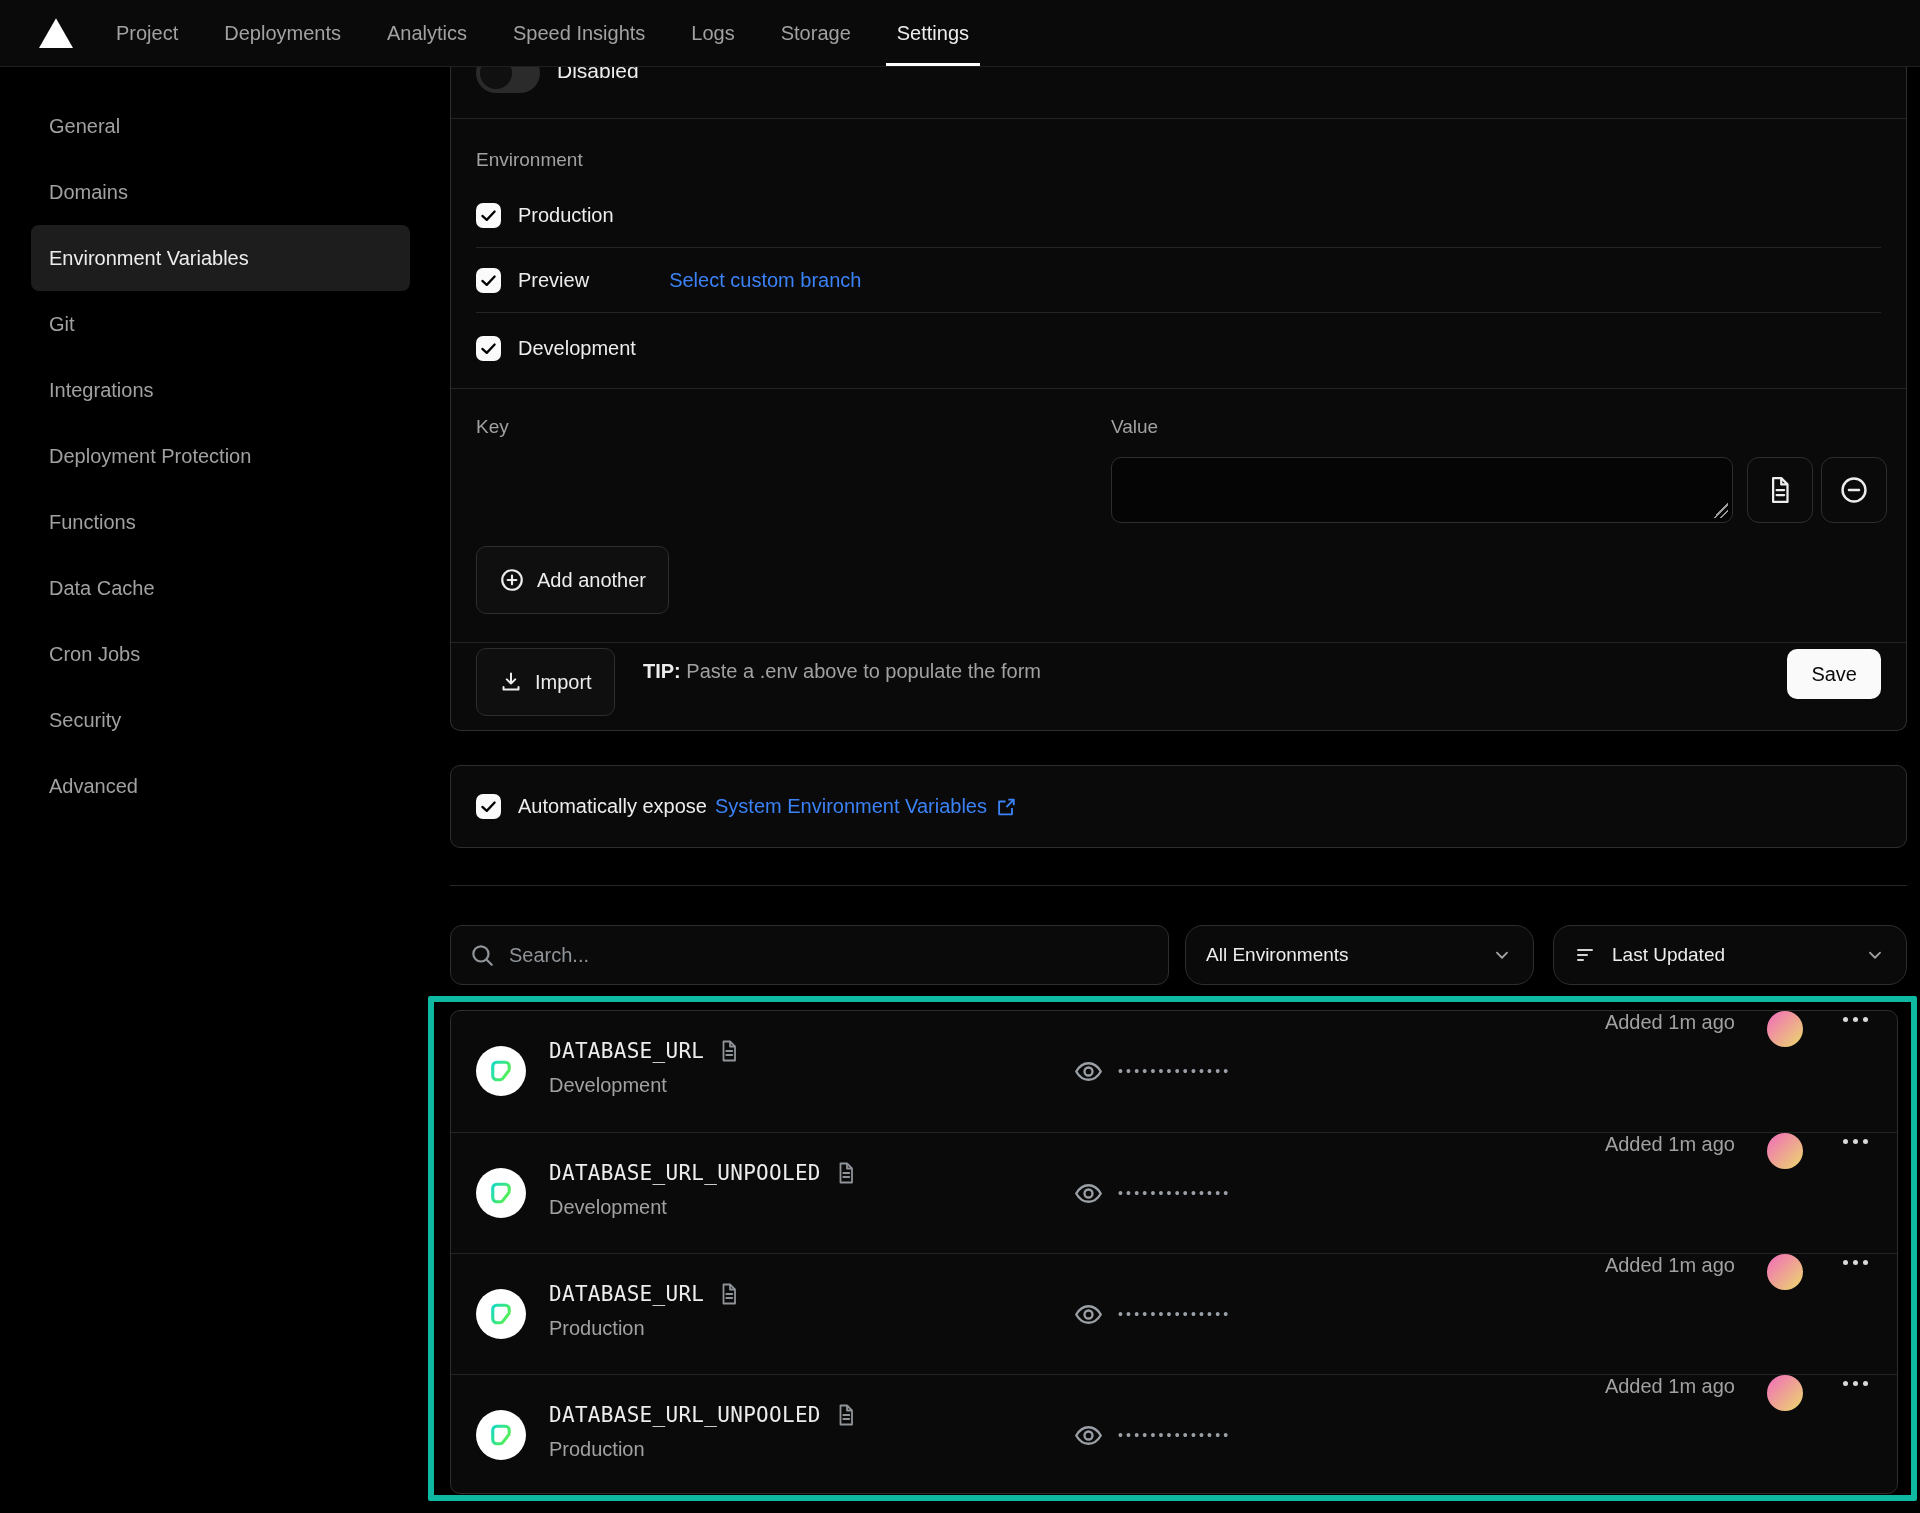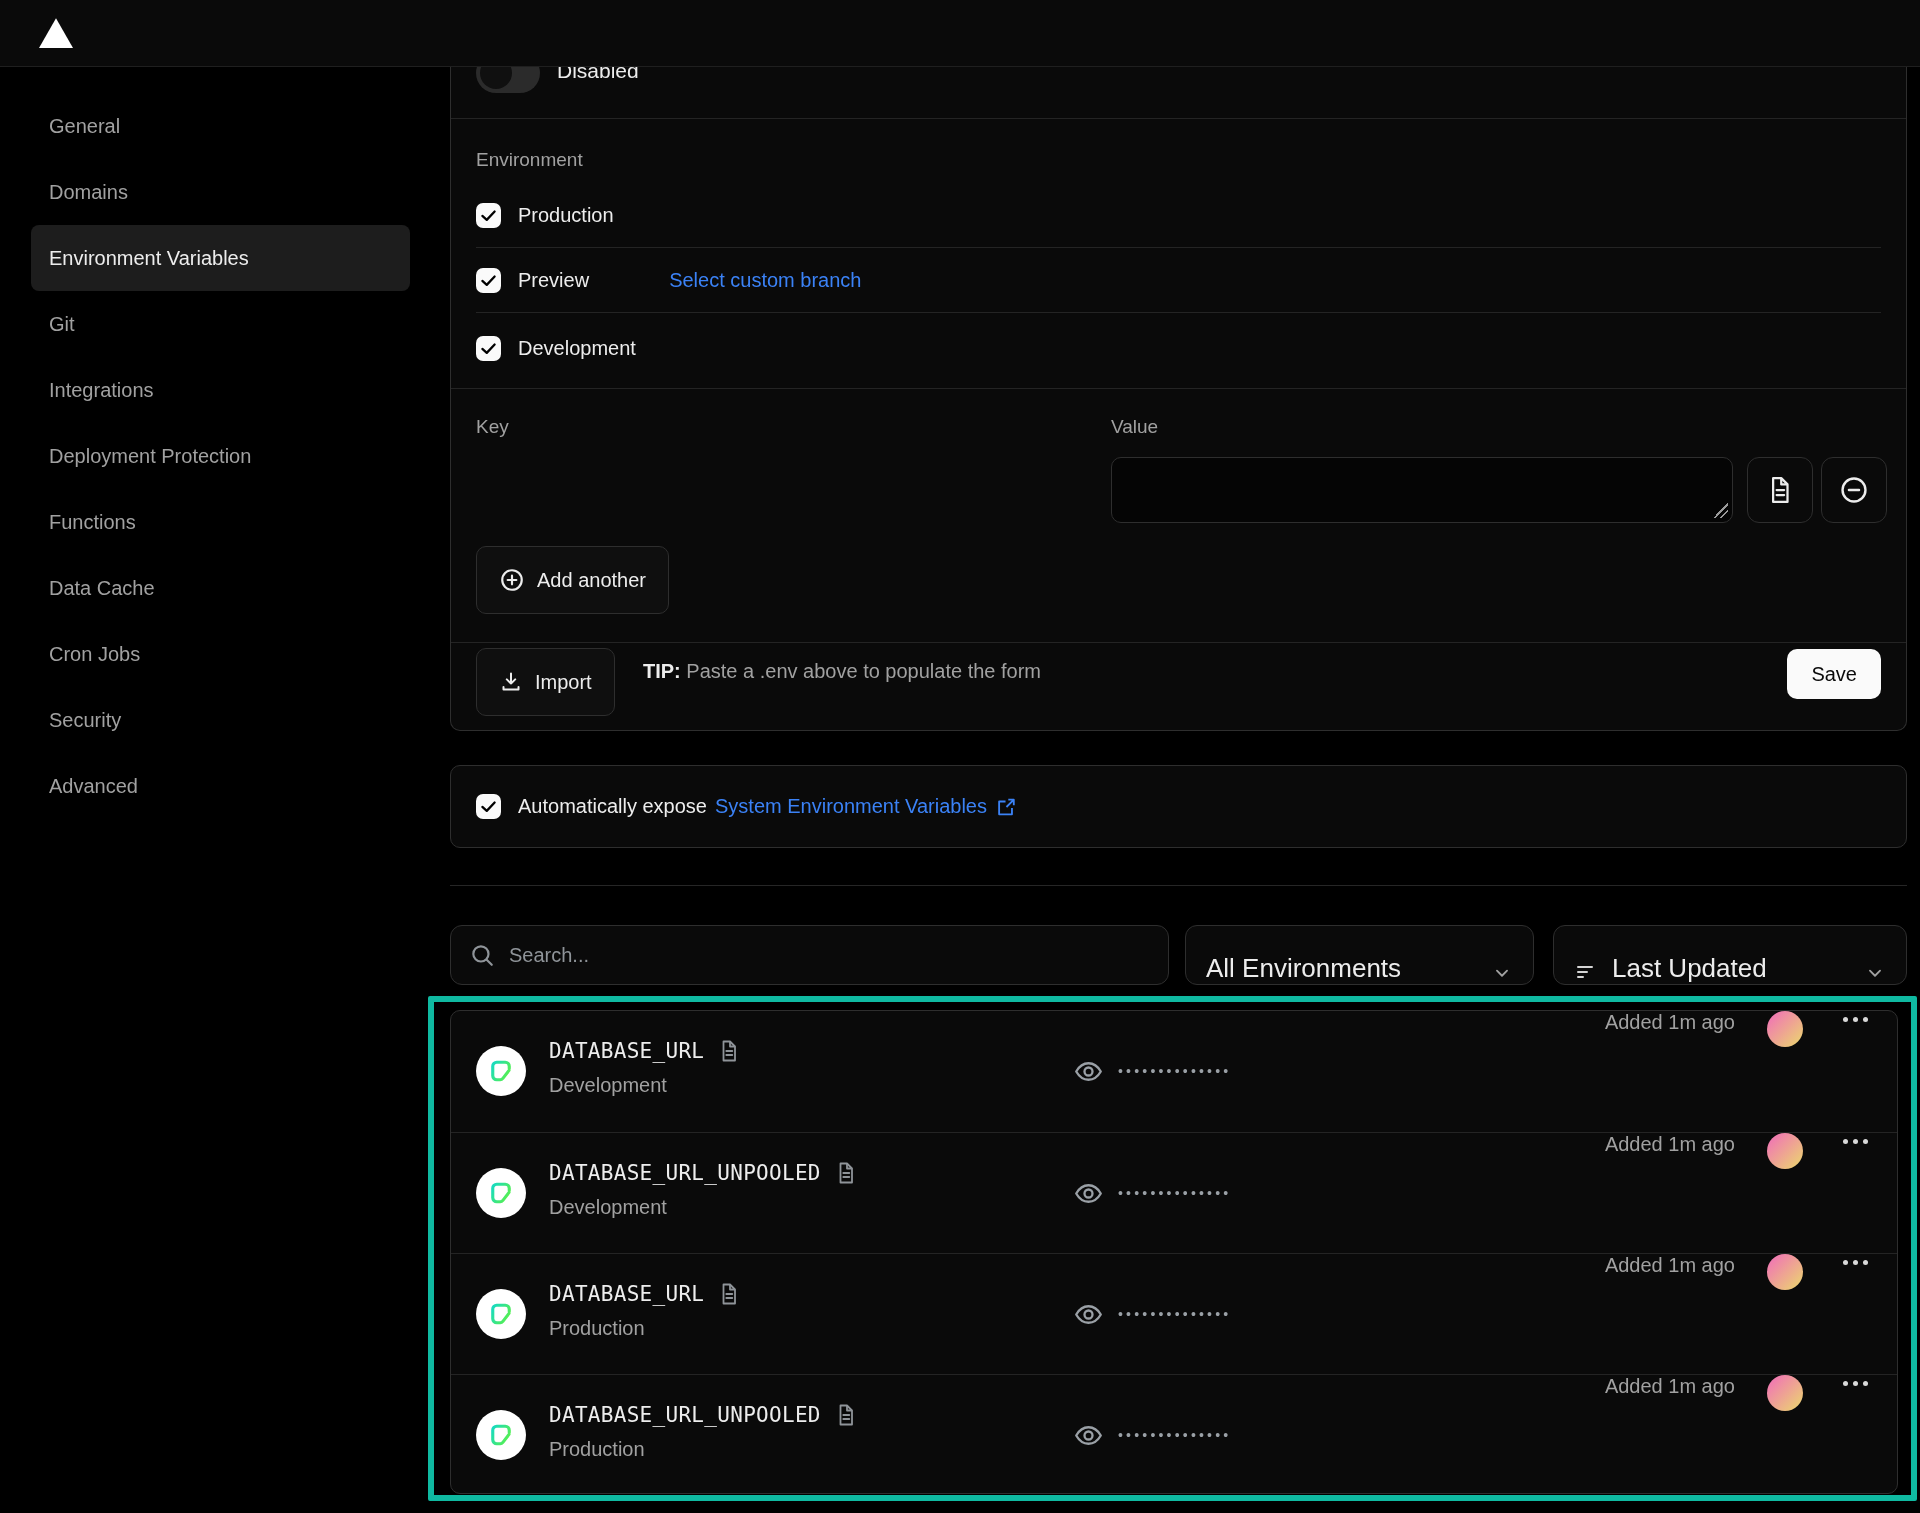--- a/index.html
+++ b/index.html
@@ -80,22 +80,22 @@
   .hr { position:absolute; top:885px; left:0; width:1457px; height:1px; background:#262626; }
 
   
   .filterbar { position:absolute; top:925px; left:0; width:1457px; height:60px; }
   .search-box { position:absolute; left:0; width:719px; height:60px; background:#0a0a0a;
     border:1px solid #2e2e2e; border-radius:12px; display:flex; align-items:center; padding:0 18px; gap:14px; }
   .search-box input { flex:1; background:transparent; border:none; outline:none;
     color:#ededed; font-size:20px; font-family:inherit; }
   .search-box input::placeholder { color:#8f9499; }
   .select { position:absolute; height:60px; background:#0a0a0a; border:1px solid #2e2e2e;
-    border-radius:12px; display:flex; align-items:flex-end; padding:0 20px; gap:14px;
-    color:#ededed; font-size:26px; cursor:pointer; }
+    border-radius:18px; display:flex; align-items:center; padding:0 20px; gap:14px;
+    color:#ededed; font-size:19px; cursor:pointer; }
   .select .grow { flex:1; }
   .sel-env { left:735px; width:349px; }
   .sel-sort { left:1103px; width:354px; }
 
   
   .selection { position:absolute; left:428px; top:996px; width:1489px; height:505px;
     border:6px solid #0fb9a1; border-radius:2px; z-index:15; pointer-events:none; }
   .list-card { position:absolute; left:450px; top:1010px; width:1448px; height:484px;
     background:#0a0a0a; border:1px solid #2e2e2e; border-radius:10px; overflow:hidden; }
   .env-row { position:relative; height:121px; }
@@ -145,20 +145,43 @@
 </svg>
 
 <div class="page">
 
   <nav class="topnav">
     <span class="logo">
       <svg width="34" height="30" viewBox="0 0 24 21">
           <path d="M12 0 L24 21 H0 Z" fill="#fff"></path>
         </svg>
     </span>
+    <ul>
+      <li>
+          <span>Project</span>
+        </li>
+      <li>
+          <span>Deployments</span>
+        </li>
+      <li>
+          <span>Analytics</span>
+        </li>
+      <li>
+          <span>Speed Insights</span>
+        </li>
+      <li>
+          <span>Logs</span>
+        </li>
+      <li>
+          <span>Storage</span>
+        </li>
+      <li class="active">
+          <span>Settings</span>
+        </li>
+    </ul>
   </nav>
 
   <aside class="sidebar">
     <div class="side-item">
         <span>General</span>
       </div>
     <div class="side-item">
         <span>Domains</span>
       </div>
     <div class="side-item active">

